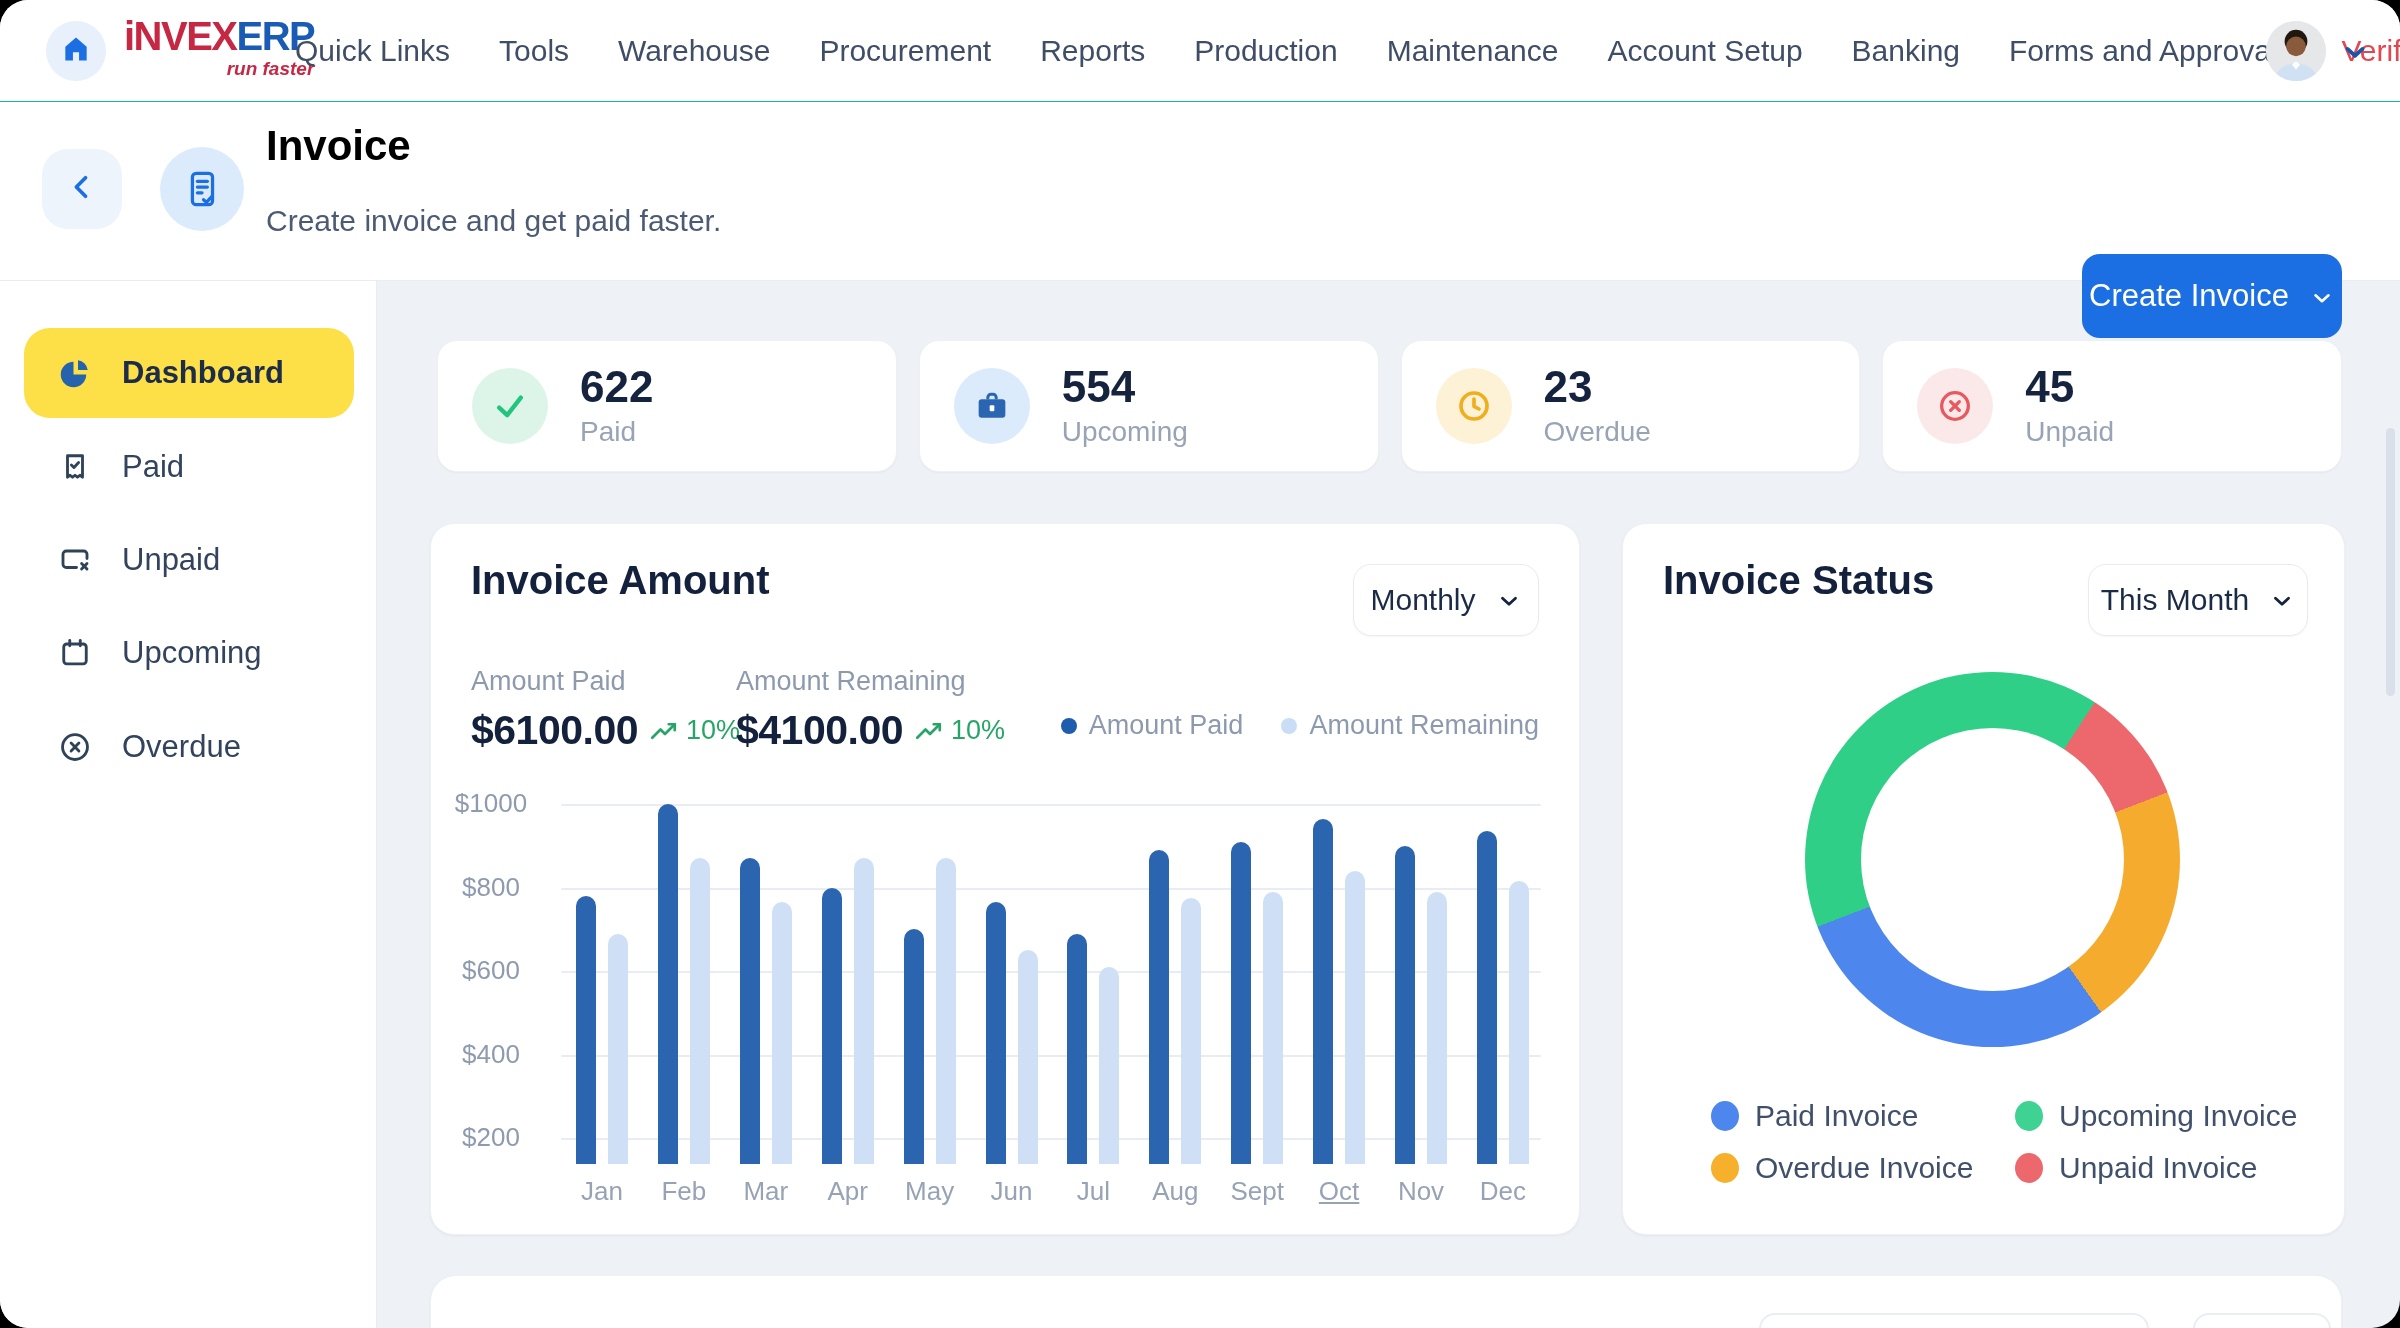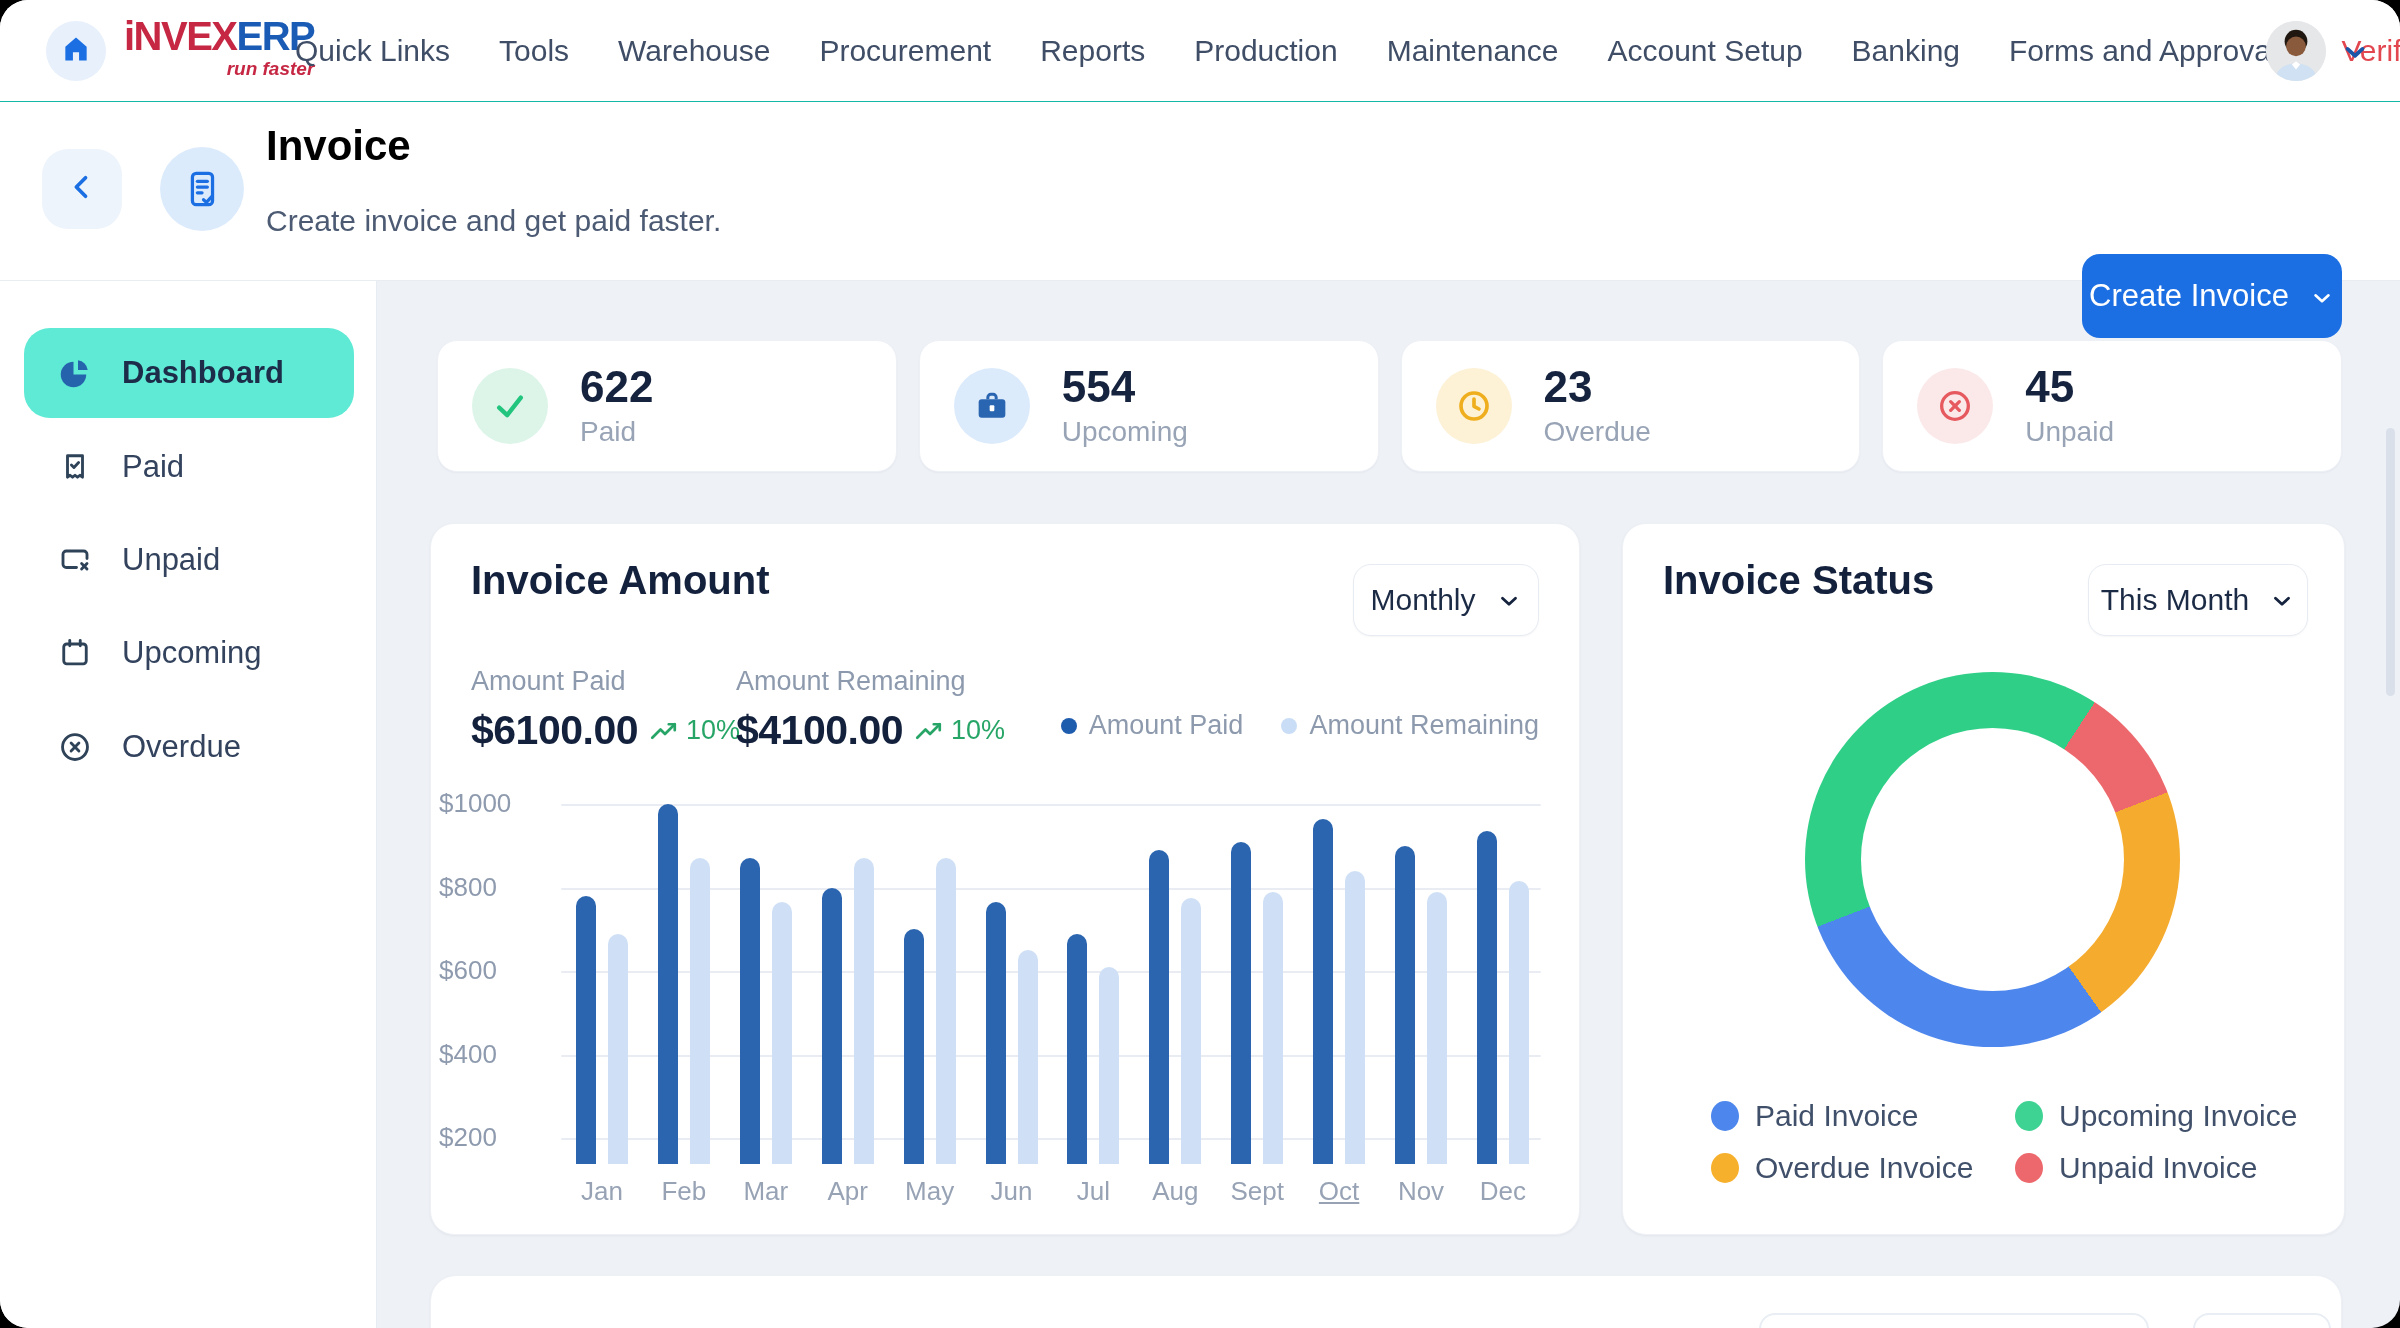--- a/index.html
+++ b/index.html
@@ -24,21 +24,21 @@
   .pagehead{position:absolute;top:102px;left:0;width:100%;height:179px;background:#fff;border-bottom:1px solid #e9edf2;box-sizing:border-box;z-index:4;}
   .back-btn{position:absolute;left:42px;top:47px;width:80px;height:80px;border-radius:26px;background:#eef4fb;display:flex;align-items:center;justify-content:center;cursor:pointer;}
   .doc-badge{position:absolute;left:160px;top:45px;width:84px;height:84px;border-radius:50%;background:#dcebfc;display:flex;align-items:center;justify-content:center;}
   .h-title{position:absolute;left:266px;top:20px;font-size:42px;font-weight:700;color:#000000;}
   .h-sub{position:absolute;left:266px;top:102px;font-size:30px;color:#4c5b73;}
   .create-btn{position:absolute;left:2082px;top:152px;width:260px;height:84px;border-radius:18px;background:#1b6fe3;color:#fff;font-size:31px;display:flex;align-items:center;justify-content:center;gap:20px;cursor:pointer;box-sizing:border-box;}
 
   
   .sidebar{position:absolute;left:0;top:281px;width:377px;bottom:0;background:#fff;border-right:1px solid #e7ecf2;box-sizing:border-box;z-index:3;}
   .side-item{position:absolute;left:24px;width:330px;height:90px;border-radius:26px;display:flex;align-items:center;gap:28px;padding-left:32px;box-sizing:border-box;font-size:31px;color:#33435e;cursor:pointer;}
-  .side-item.active{background:#5eead4;color:#1c2c49;font-weight:700;}
+  .side-item.active{background:#fde047;color:#1c2c49;font-weight:700;}
   .side-item .icon{width:38px;height:38px;display:flex;align-items:center;justify-content:center;}
 
   
   .stats-row{position:absolute;left:437px;top:340px;right:58px;height:132px;display:flex;gap:22px;}
   .stat-card{flex:1;background:#fff;border:1px solid #edf0f5;border-radius:20px;box-shadow:0 1px 2px rgba(16,24,40,.04);display:flex;align-items:center;padding-left:34px;gap:32px;cursor:pointer;box-sizing:border-box;}
   .stat-ic{width:76px;height:76px;border-radius:50%;display:flex;align-items:center;justify-content:center;flex:none;}
   .stat-num{font-size:44px;font-weight:700;color:#15233e;line-height:1.05;}
   .stat-lab{font-size:28px;color:#98a4b6;margin-top:6px;}
 
   
@@ -58,21 +58,21 @@
   .metric .mrow{display:flex;align-items:center;gap:12px;margin-top:10px;}
   .metric .mval{font-size:41px;font-weight:700;color:#13213c;letter-spacing:-0.5px;}
   .metric .mchg{display:flex;align-items:center;gap:6px;font-size:27px;color:#27a567;}
 
   
   #legend-amount{position:absolute;right:40px;top:186px;display:flex;gap:38px;}
   .lg-item{display:flex;align-items:center;gap:12px;font-size:27px;color:#8d9aae;}
   .lg-dot{width:16px;height:16px;border-radius:50%;}
   #plot{position:absolute;left:130px;top:267px;width:980px;height:373px;}
   .gridline{position:absolute;left:0;width:100%;height:2px;background:#e9edf3;border-radius:1px;}
-  .ytick{position:absolute;left:8px;width:104px;text-align:left;font-size:26px;color:#8e9aae;}
+  .ytick{position:absolute;left:8px;width:104px;text-align:center;font-size:26px;color:#8e9aae;}
   .bargroup{position:absolute;bottom:0;width:52px;}
   .bar{position:absolute;bottom:0;width:20px;border-radius:10px 10px 0 0;}
   .month{position:absolute;top:385px;width:90px;text-align:center;font-size:26px;color:#97a3b5;}
 
   
   #donut{position:absolute;left:182px;top:148px;width:375px;height:375px;border-radius:50%;}
   #donut::after{content:"";position:absolute;inset:56px;background:#fff;border-radius:50%;}
   .st-item{position:absolute;display:flex;align-items:center;gap:16px;font-size:30px;color:#40506a;}
   .st-dot{width:28px;height:30px;border-radius:50%;}
 

